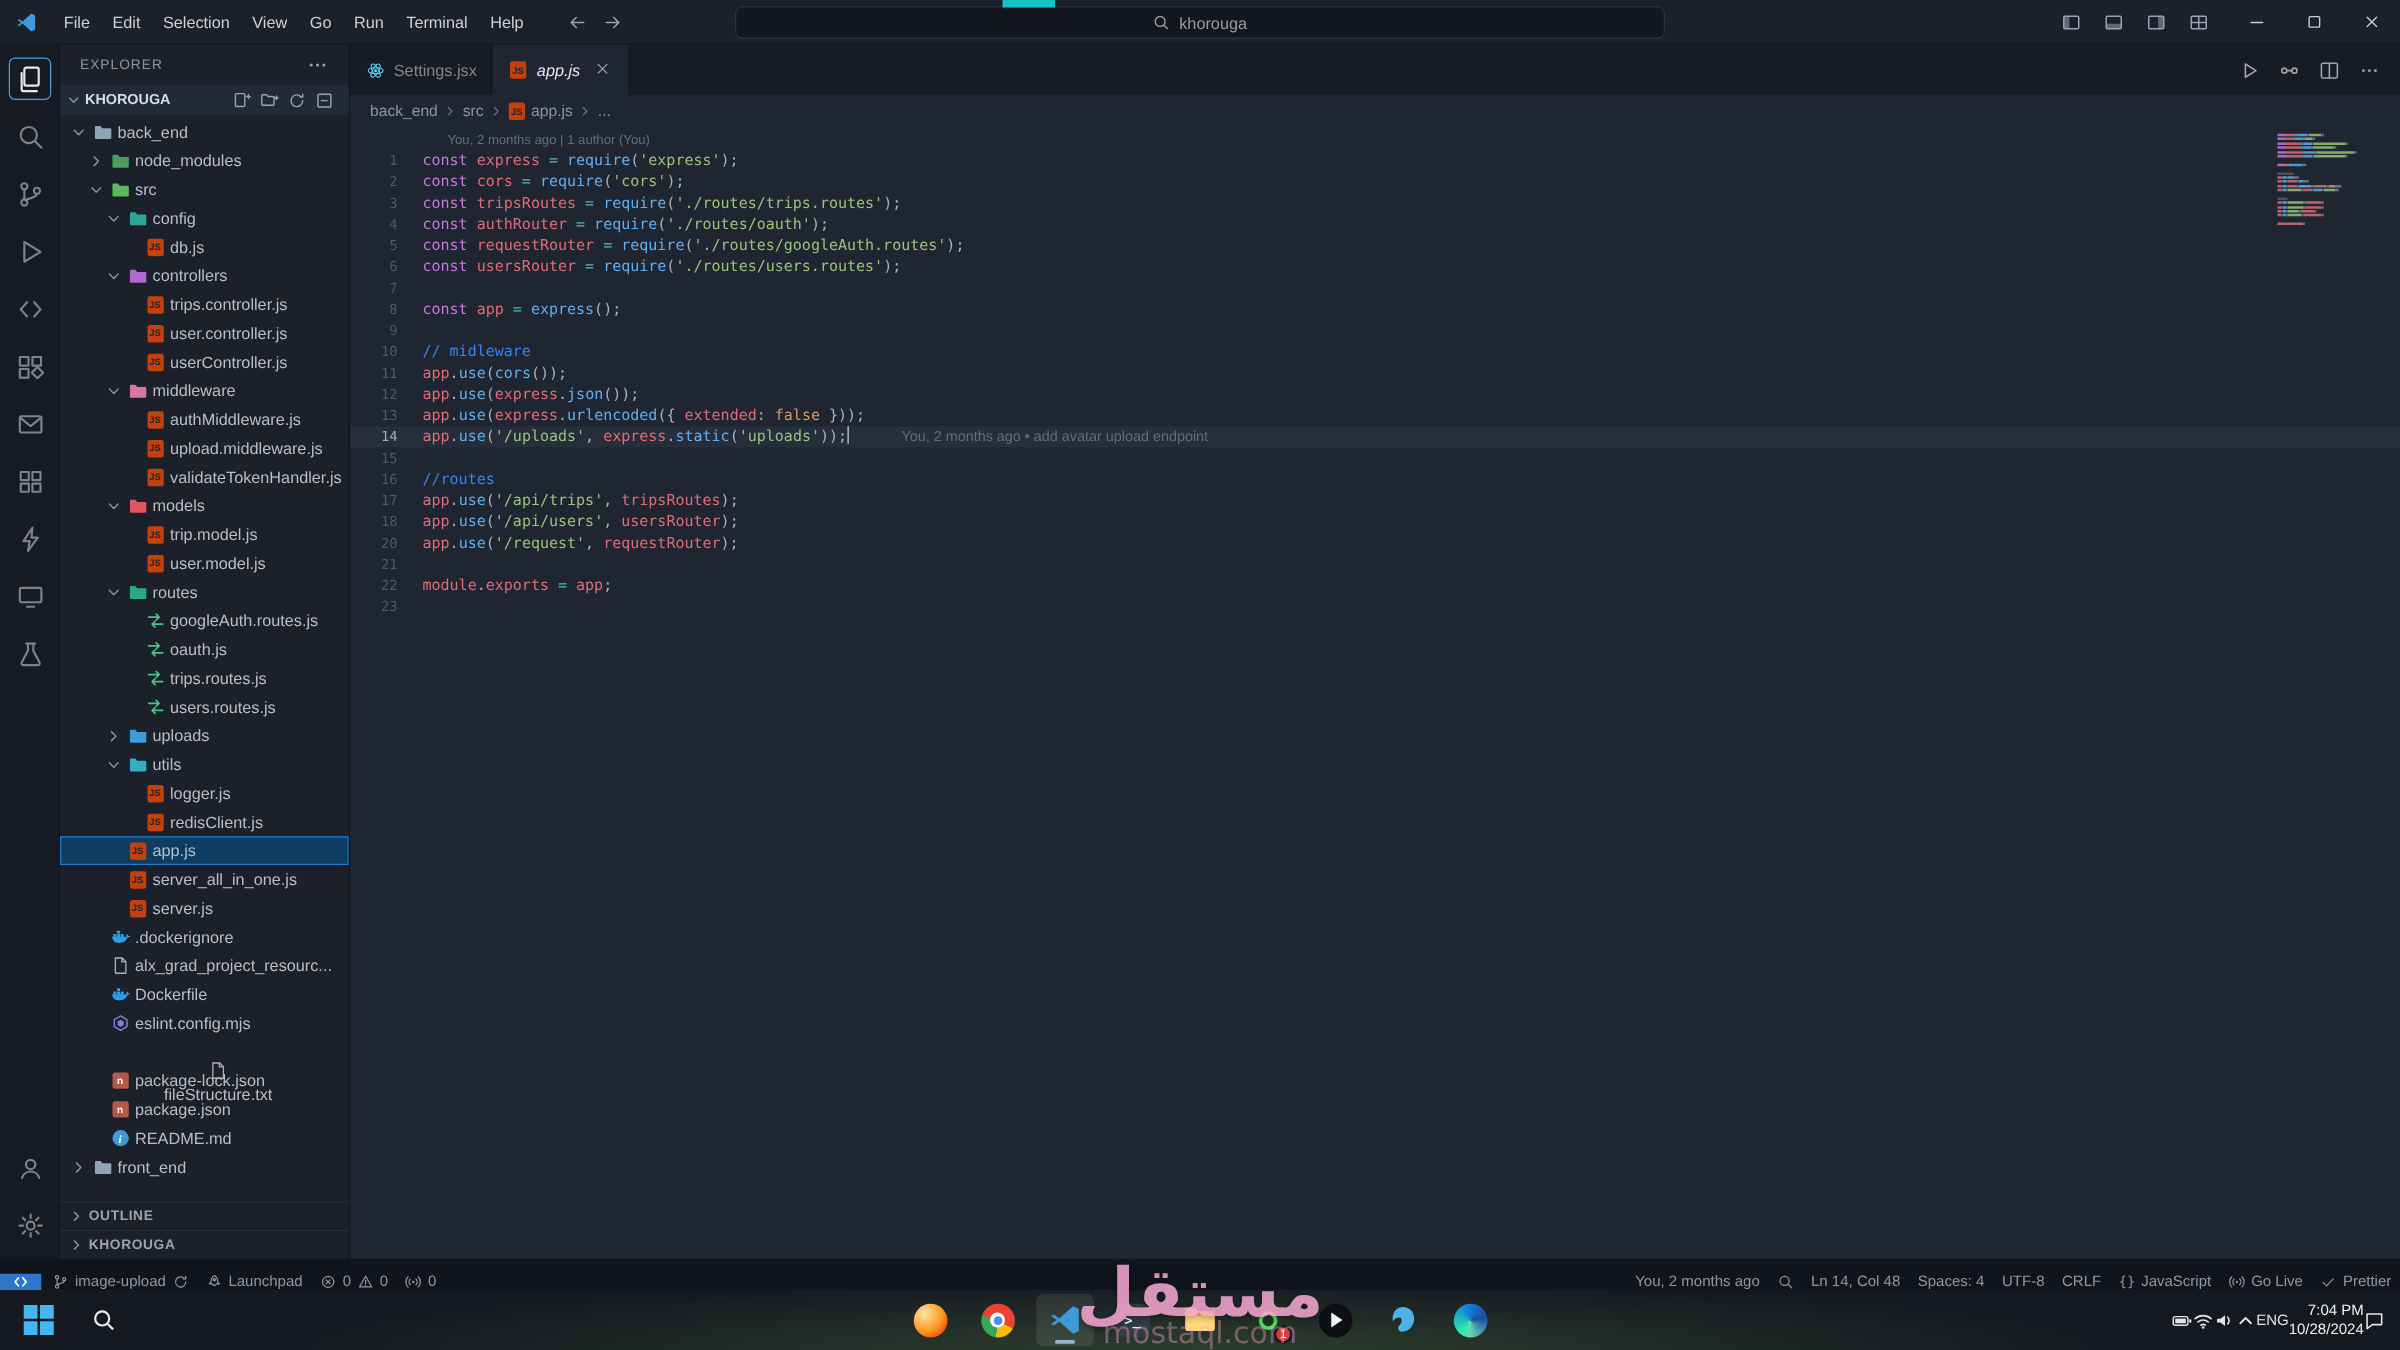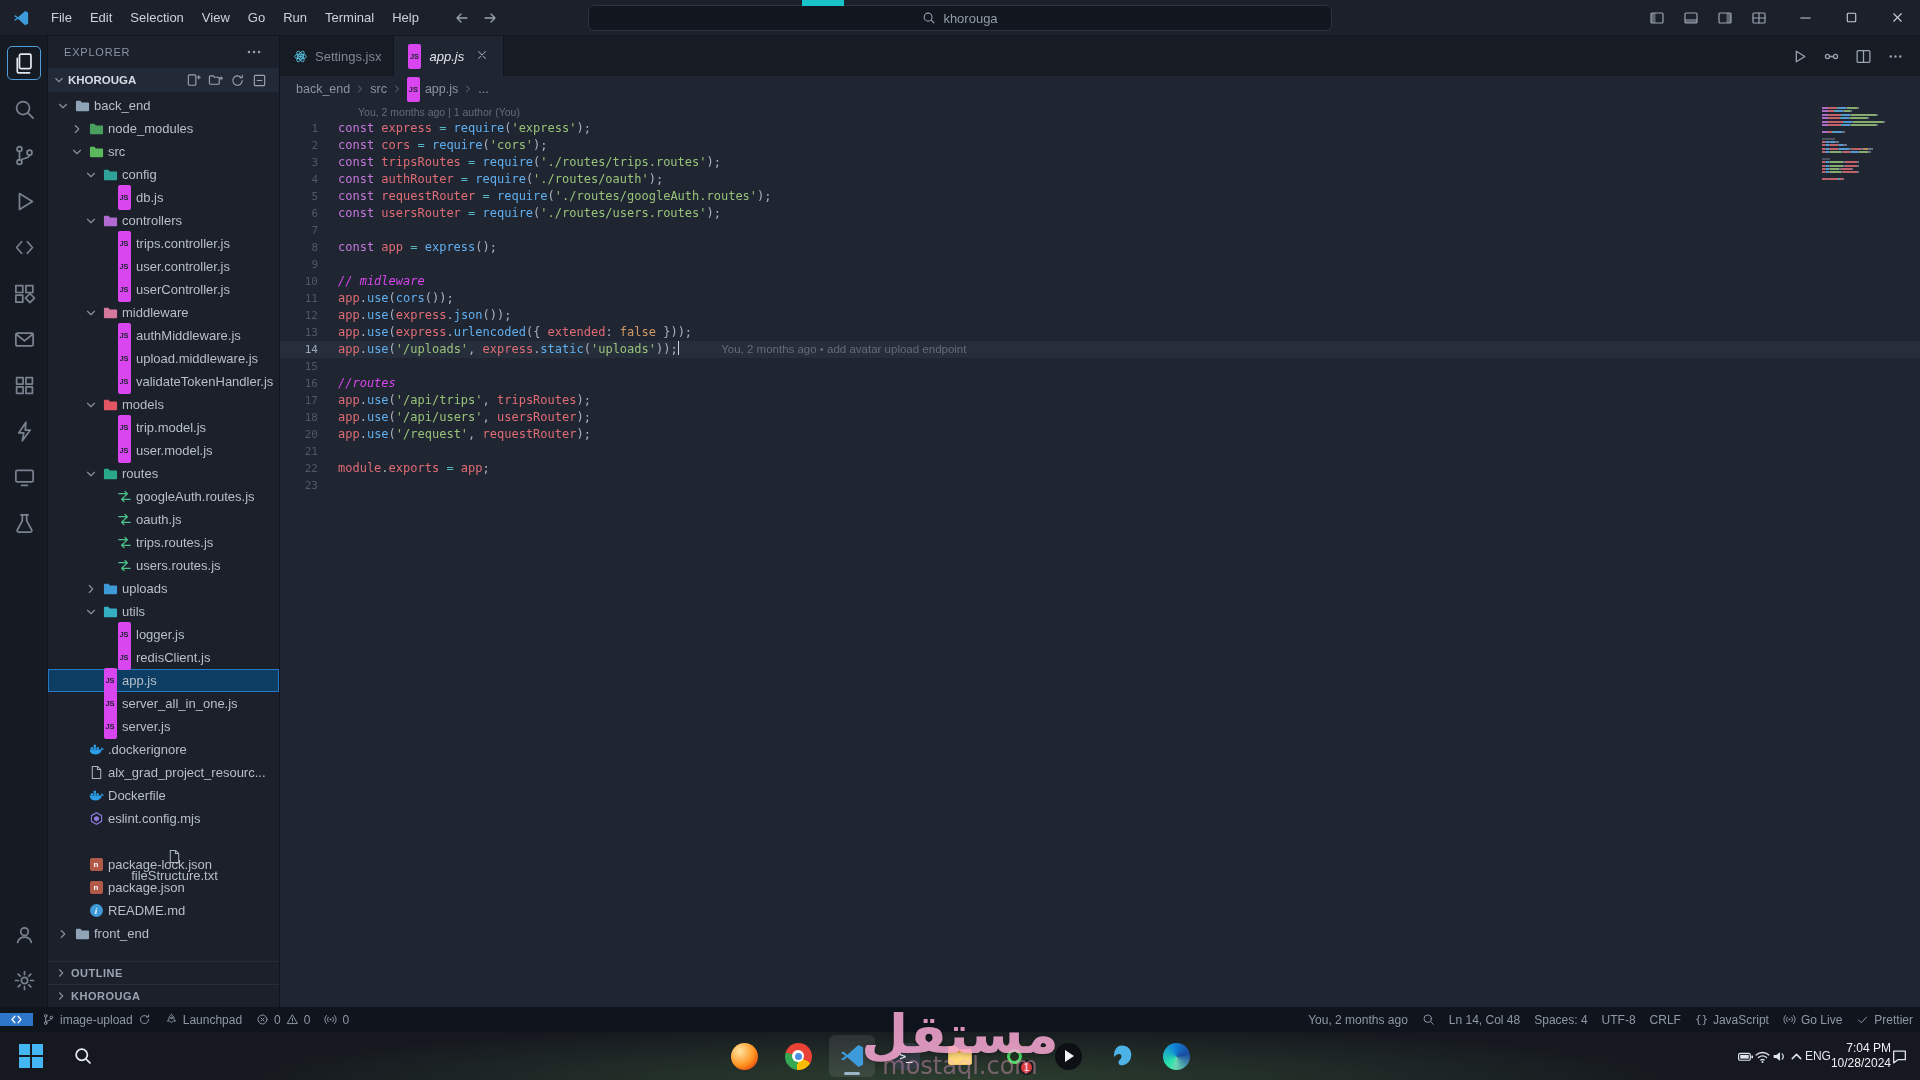--- a/index.html
+++ b/index.html
@@ -65,29 +65,29 @@
 .bc-sep svg{width:12px;height:12px}
 .bc-item{display:flex;align-items:center;gap:5px}
 .fic.small{width:13px;height:13px}
 .code-wrap{flex:1;position:relative;font-family:"DejaVu Sans Mono",monospace;padding-top:3px}
 .codelens{padding-left:78px;font-size:10.5px;color:#646d7a;height:15px;line-height:15px;font-family:"Liberation Sans",sans-serif}
 .code-line{display:flex;height:17px;line-height:17px;font-size:12px;white-space:pre}
 .ln{width:58px;padding-right:20px;text-align:right;color:#4d586a;font-size:11px;flex:none}
 .code-line.current{background:rgba(140,160,200,.07)}
 .code-line.current .ln{color:#9fabbd}
 .tk-k{color:#c678dd}.tk-v{color:#e06c75}.tk-f{color:#61afef}.tk-s{color:#98c379}
-.tk-p{color:#abb2bf}.tk-o{color:#56b6c2}.tk-c{color:#d946ef;font-style:italic}.tk-n{color:#d19a66}
+.tk-p{color:#abb2bf}.tk-o{color:#56b6c2}.tk-c{color:#3b82f6;}.tk-n{color:#d19a66}
 .cursor{display:inline-block;width:1.5px;height:14px;background:#cdd4de;vertical-align:-2px}
 .blame{color:#636c79;margin-left:42px;font-size:11.5px;font-family:"Liberation Sans",sans-serif}
 .minimap{position:absolute;top:5px;right:12px;width:86px}
 .mm-line{display:flex;height:2px;margin-bottom:1.4px;opacity:.85}
 .mm-line span{height:2px;display:block}
 
 .statusbar{height:25px;flex:none;background:#10141d;display:flex;align-items:stretch;font-size:12px;color:#8e98a5;z-index:10}
-.sb-left,.sb-right{display:flex;align-items:center}
+.sb-left,.sb-right{display:flex;align-items:flex-end}
 .sb-right{margin-left:auto}
 .sb-item{display:flex;align-items:center;gap:5px;padding:0 7px}
 .sb-item.remote{background:#2e76c9;color:#fff;padding:0 10px;margin-right:2px}
 .sic{width:13px;height:13px;display:inline-flex}
 .braces{font-family:"DejaVu Sans Mono",monospace;font-size:11px}
 
 .taskbar{height:48px;flex:none;background:#15181f;position:relative;display:flex;align-items:center;z-index:20}
 .taskbar::before{content:"";position:absolute;inset:0;background:radial-gradient(55% 170% at 50% 100%,rgba(110,170,90,.26),rgba(110,170,90,0) 70%);pointer-events:none}
 .tb-left{display:flex;gap:6px;margin-left:8px}
 .tb-tile{width:46px;height:42px;border-radius:6px;display:flex;align-items:center;justify-content:center;position:relative}
@@ -112,21 +112,21 @@
 .tb-tray{margin-left:auto;display:flex;align-items:center;margin-right:12px;color:#e2e7ec;position:relative}
 .tray-ic{width:17px;height:17px;color:#dfe5ea}
 .tray-ic svg{width:17px;height:17px}
 .tb-lang{font-size:12px}
 .tb-clock{text-align:right;font-size:12px;line-height:1.25;color:#eef2f6}
 
 .watermark{position:absolute;left:50%;bottom:0;transform:translateX(-50%);z-index:40;text-align:center;pointer-events:none;color:#f9a8d4;font-family:"DejaVu Sans",sans-serif}
 .wm-ar{font-size:54px;font-weight:bold;opacity:.85;text-shadow:0 1px 6px rgba(0,0,0,.35)}
 .wm-en{font-size:24px;font-weight:normal;opacity:.38;margin-top:-14px}
 
-.fi-js{width:13px;height:25px;background:#d946ef;color:#1d2330;font:bold 7.5px "Liberation Sans",sans-serif;display:inline-flex;align-items:center;justify-content:center;border-radius:2px}
+.fi-js{width:13px;height:14px;background:#c2410c;color:#1d2330;font:bold 7.5px "Liberation Sans",sans-serif;display:inline-flex;align-items:center;justify-content:center;border-radius:2px}
 .fi-npm{width:13px;height:13px;background:#b35948;color:#fff;font:bold 8px "Liberation Sans",sans-serif;display:inline-flex;align-items:center;justify-content:center;border-radius:2px}
 .fi-info{width:13px;height:13px;background:#3f9bd8;color:#fff;border-radius:50%;font:italic bold 9px "Liberation Serif",serif;display:inline-flex;align-items:center;justify-content:center}
 </style>
 </head>
 <body>
 
 <div id="screen">
   <div class="accent-strip"></div>
 
   <header class="titlebar">

